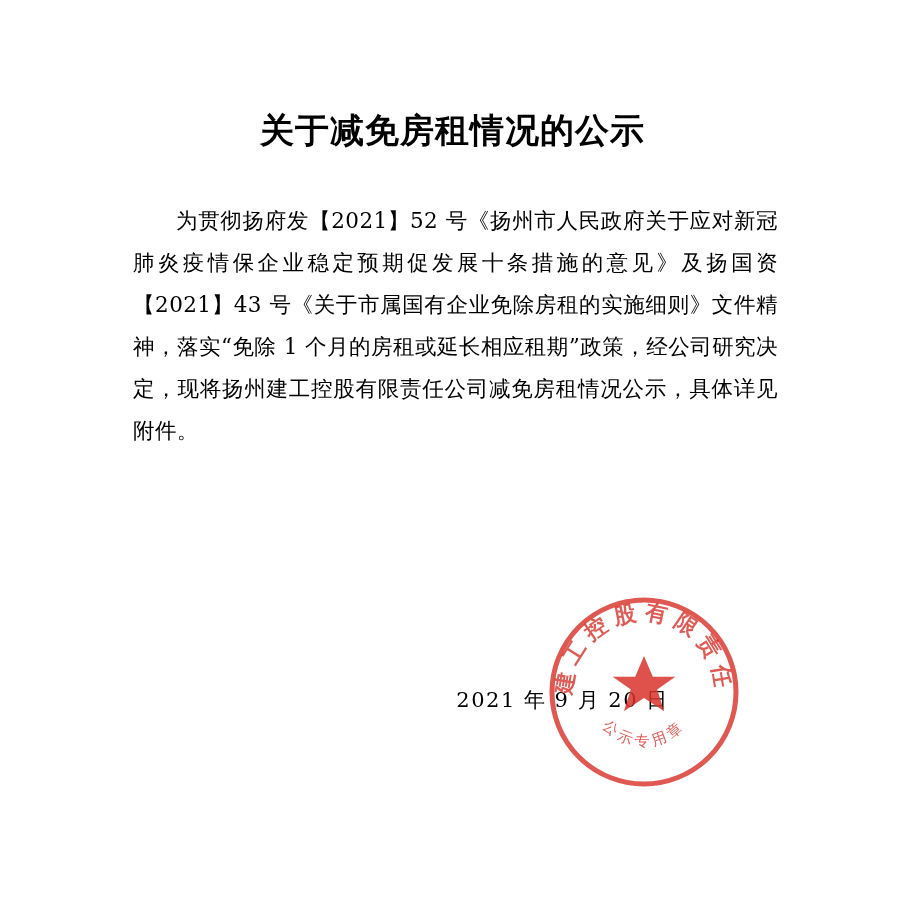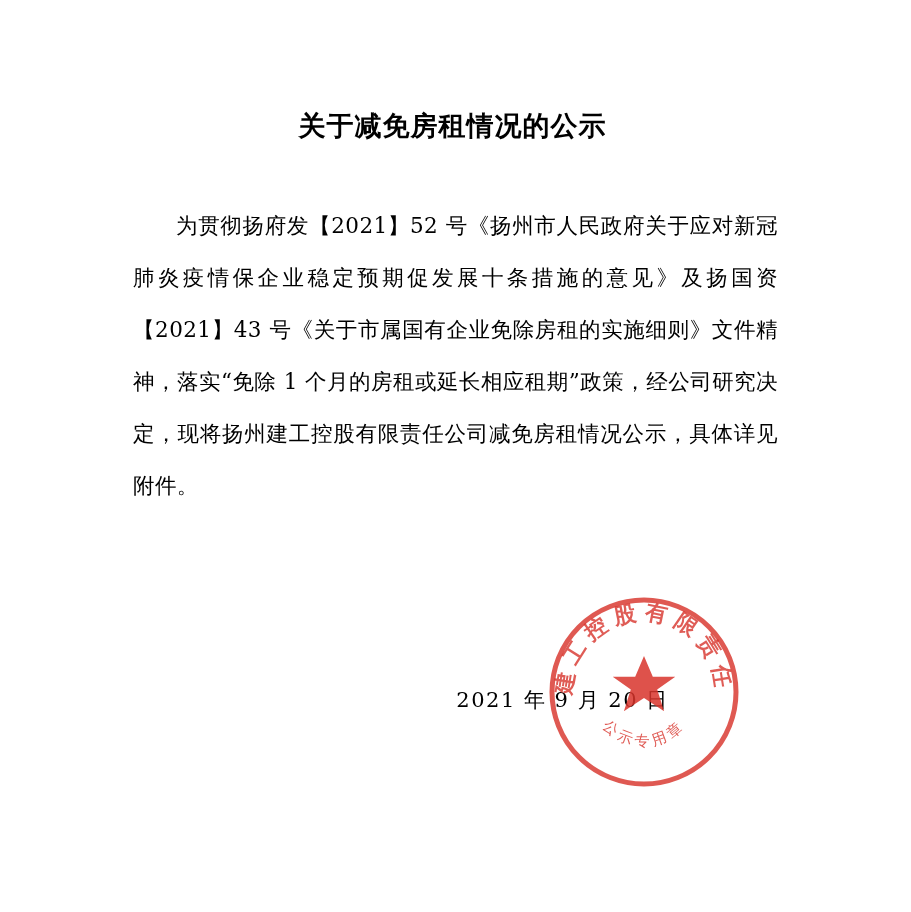--- a/index.html
+++ b/index.html
@@ -21,36 +21,36 @@
     inset: 0;
     background: #ffffff;
   }
 
   .doc-title {
     position: absolute;
     top: 108px;
     left: 0;
     width: 905px;
     text-align: center;
-    font-size: 27px;
+    font-size: 34px;
     font-weight: bold;
     letter-spacing: 1px;
     font-family: Liberation Mono, monospace;
   }
 
   .body-block {
     position: absolute;
     top: 200px;
     left: 133px;
     width: 645px;
   }
 
   .body-para {
     font-size: 21.5px;
-    line-height: 52px;
+    line-height: 42px;
     text-align: justify;
     text-justify: inter-character;
     text-indent: 2em;
     margin: 0;
     letter-spacing: 0.4px;
   }
 
   .date-line {
     position: absolute;
     top: 686px;

